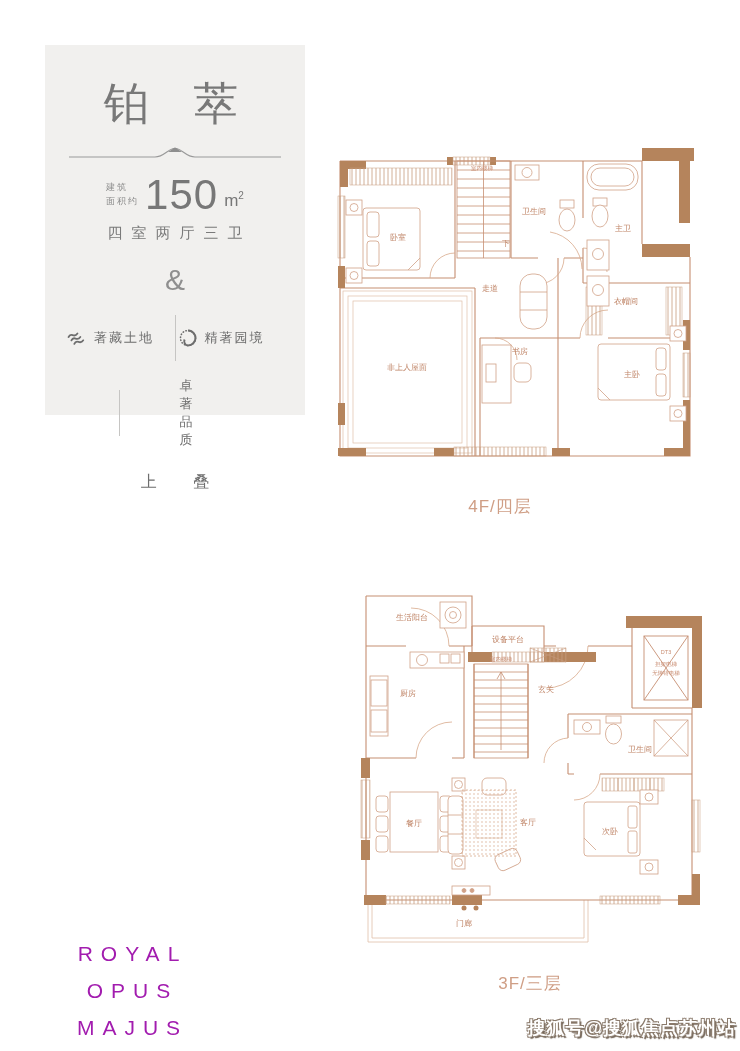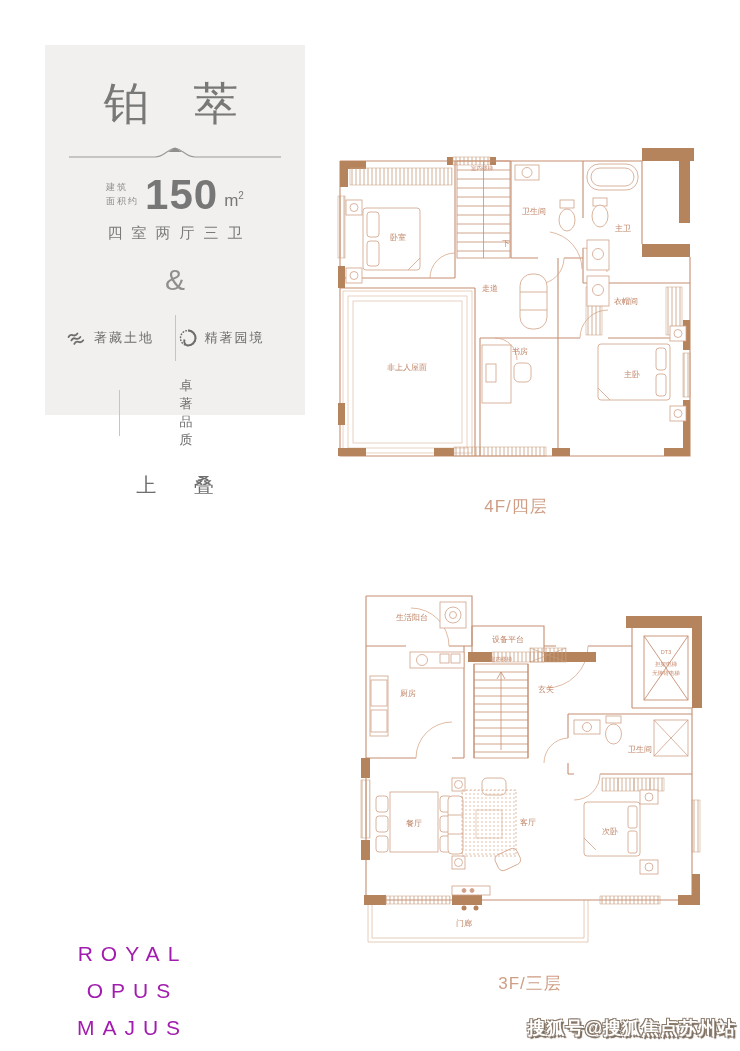--- a/index.html
+++ b/index.html
@@ -16,43 +16,43 @@
   .card-title{
     margin:36px 8px 0 0;font-size:45px;font-weight:500;color:#787878;
     letter-spacing:16px;text-indent:16px;line-height:1;
   }
   .divider{display:block;margin:20px auto 0;}
   .area-row{
     margin-top:16px;display:flex;justify-content:center;align-items:center;gap:6px;
   }
   .area-prefix{font-size:9px;color:#8a8a8a;letter-spacing:2px;text-align:left;line-height:1.5;}
   .area-prefix span{display:block;}
-  .area-value{font-size:42px;color:#777777;line-height:0.9;letter-spacing:1px;font-weight:bold;}
+  .area-value{font-size:42px;color:#777777;line-height:0.9;letter-spacing:1px;}
   .area-unit{font-size:17px;color:#777777;align-self:flex-end;padding-bottom:3px;}
   .area-unit sup{font-size:10px;}
   .layout-text{margin-top:10px;font-size:15px;color:#7a7a7a;letter-spacing:9px;text-indent:9px;}
   .amp{margin-top:20px;font-size:30px;font-weight:300;color:#8f8f8f;}
   .features{
     margin:18px auto 0;width:220px;
     display:grid;grid-template-columns:1fr 1px 1fr;row-gap:16px;align-items:center;
   }
   .feature{display:flex;flex-direction:row;align-items:center;gap:5px;}
   .feature-label{font-size:13px;color:#6d6d6d;letter-spacing:2px;}
   .vdiv{width:1px;height:46px;background:#c6c5c3;margin:0 auto;}
   
   .stack-label{
     position:absolute;left:45px;top:472px;width:260px;text-align:center;
-    font-size:20px;color:#6e6e6e;letter-spacing:16px;text-indent:16px;
+    font-size:16px;color:#6e6e6e;letter-spacing:16px;text-indent:16px;
   }
   
   .plan{position:absolute;}
   .plan-upper{left:330px;top:148px;width:372px;height:316px;}
   .plan-lower{left:356px;top:588px;width:348px;height:378px;}
   .caption{position:absolute;text-align:center;color:#cf9e85;font-size:17px;letter-spacing:1px;}
-  .caption-upper{left:330px;top:495px;width:372px;}
+  .caption-upper{left:314px;top:495px;width:372px;}
   .caption-lower{left:356px;top:972px;width:348px;}
   svg{display:block;}
   .room-label{fill:#bf8365;font-size:8px;text-anchor:middle;font-family:"Liberation Sans",sans-serif;}
   .room-label-sm{fill:#c98d72;font-size:5.5px;text-anchor:middle;font-family:"Liberation Sans",sans-serif;}
   
   .brand{
     position:absolute;left:35px;top:936px;width:195px;text-align:center;
     color:#a21caf;font-size:21px;letter-spacing:8px;line-height:1.75;
   }
   .watermark{

